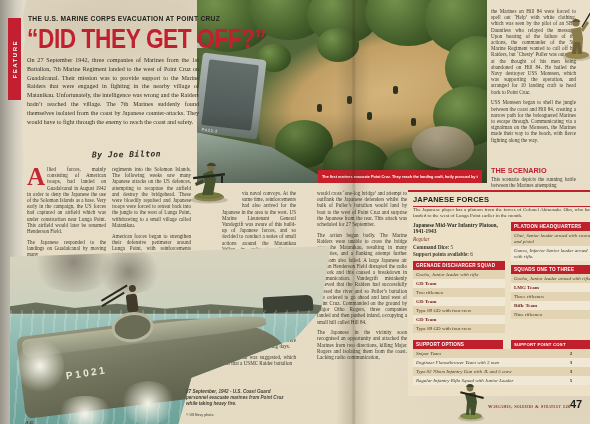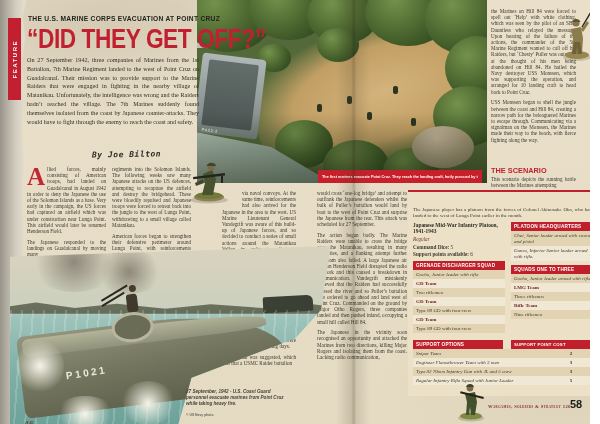--- a/index.html
+++ b/index.html
@@ -253,20 +253,21 @@
   <svg class="abs mini" style="left:452px;top:374px;" width="38" height="48" viewBox="0 0 38 48">
     <ellipse cx="19" cy="44" rx="13" ry="3.6" fill="rgba(40,34,20,.18)"></ellipse>
     <ellipse cx="19" cy="42" rx="11" ry="3.6" fill="#7d8a43"></ellipse>
     <path d="M14 41 L15 28 L13 20 L23 18 L25 28 L23 41 L19 41 L18 33 L17 41 Z" fill="#43502c"></path>
     <circle cx="18" cy="14" r="3.4" fill="#7a6a45"></circle>
     <path d="M14 13 a4.2 4.2 0 0 1 8 0 z" fill="#3e472a"></path>
     <rect x="8" y="20" width="24" height="2.2" fill="#23251c" transform="rotate(14 20 21)"></rect>
   </svg>
 
   <div class="abs jfbox">
+    <div class="jf-title">JAPANESE FORCES</div>
     <div class="jf-intro">The Japanese player has a platoon from the forces of Colonel Akinosuke Oka, who had landed to the west of Lunga Point earlier in the month.</div>
 
     <div class="jf-left">
       <div class="pname">Japanese Mid-War Infantry Platoon, 1941-1943</div>
       <div class="preg">Regular</div>
       <div class="pstat"><b>Command Dice:</b> <span>5</span></div>
       <div class="pstat"><b>Support points available:</b> <span>6</span></div>
       <div class="redbar mt">GRENADE DISCHARGER SQUAD</div>
       <div class="jrow r0 unit">Gocho, Junior leader with rifle</div>
       <div class="jrow r1 team">GD Team</div>
@@ -308,16 +309,16 @@
       </div>
       <div class="sup-row r1">
         <span class="sup-name">Regular Infantry Rifle Squad with Junior Leader</span>
         <span class="sup-cost">5</span>
       </div>
     </div>
   </div>
 
   <div class="abs pgnum-l">46</div>
   <div class="abs footer-mag">Wargames, Soldiers &amp; Strategy 126</div>
-  <div class="abs pgnum-r">58</div>
+  <div class="abs pgnum-r">47</div>
 
   <div class="abs fold"></div>
 </div>
 
 </body></html>

